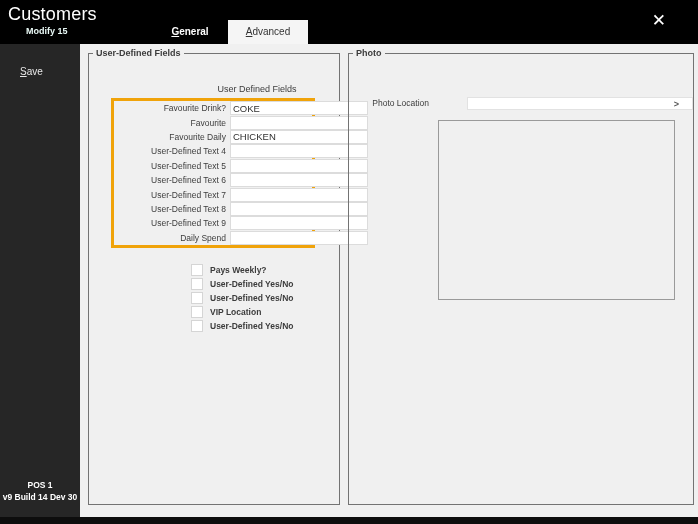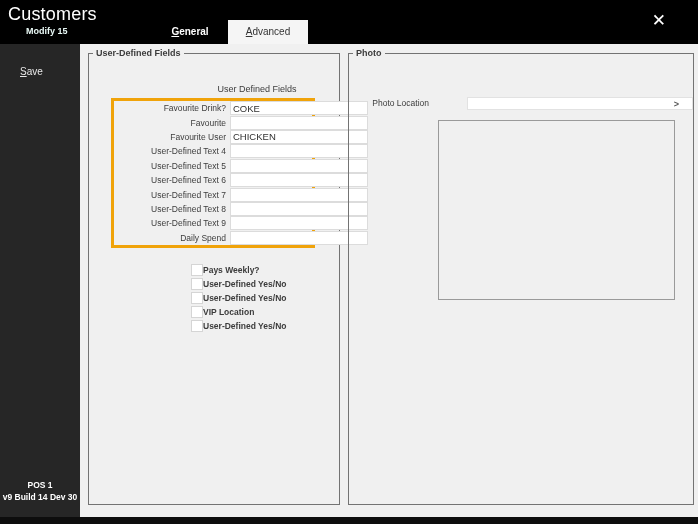--- a/index.html
+++ b/index.html
@@ -33,21 +33,21 @@
   .orange-box{position:absolute;left:22px;top:40px;width:204px;height:150px;
               border:3px solid #F0A30A;box-sizing:border-box;background:transparent;}
   .udf-row{display:flex;align-items:center;height:14.4px;margin-left:32px;}
   .udf-row .lbl{width:80px;text-align:right;font-size:8.5px;color:#3c3c3c;padding-right:4px;flex:none;}
   .udf-row input{flex:1;height:12px;margin-right:2px;border:1px solid #dcdcdc;background:#ffffff;
                  font-family:"Liberation Sans",sans-serif;font-size:9.5px;color:#303030;padding:0 2px;outline:none;}
   
   .cb-block{position:absolute;left:102px;top:205px;}
   .cb-row{display:flex;align-items:center;height:13px;margin-bottom:1px;cursor:pointer;}
   .cb-box{width:10px;height:10px;background:#ffffff;border:1px solid #d5d5d5;flex:none;}
-  .cb-lbl{font-size:8.5px;font-weight:bold;color:#3c3c3c;white-space:nowrap;}
+  .cb-lbl{font-size:8.5px;font-weight:bold;color:#3c3c3c;margin-left:7px;white-space:nowrap;}
   
   .photo-row{position:absolute;left:0;top:38px;width:344px;height:14px;display:flex;align-items:center;gap:29px;}
   .photo-row .lbl{width:80px;text-align:right;font-size:8.5px;color:#3c3c3c;padding-right:9px;flex:none;}
   .photo-field{position:relative;width:245px;height:13px;background:#ffffff;border:1px solid #e2e2e2;box-sizing:border-box;}
   .photo-field input{position:absolute;left:0;top:0;width:228px;height:11px;border:none;background:transparent;
                      font-family:"Liberation Sans",sans-serif;font-size:9px;color:#303030;padding:0 2px;outline:none;}
   .browse{position:absolute;right:13px;top:0;font-size:9px;font-weight:bold;color:#555;line-height:12px;cursor:pointer;}
   .photo-box{position:absolute;left:89px;top:62px;width:235px;height:178px;border:1px solid #9a9a9a;background:transparent;}
   
   .bottom-bar{position:absolute;left:0;top:517px;width:698px;height:7px;background:#0d0d0d;}
@@ -81,21 +81,21 @@
       <div class="orange-box" id="udf-rows">
           <div class="udf-row">
             <div class="lbl">Favourite Drink?</div>
             <input value="COKE" style="">
           </div>
           <div class="udf-row">
             <div class="lbl">Favourite</div>
             <input style="">
           </div>
           <div class="udf-row">
-            <div class="lbl">Favourite User</div>
+            <div class="lbl">Favourite Daily</div>
             <input value="CHICKEN" style="">
           </div>
           <div class="udf-row">
             <div class="lbl">User-Defined Text 4</div>
             <input style="">
           </div>
           <div class="udf-row">
             <div class="lbl">User-Defined Text 5</div>
             <input style="">
           </div>

